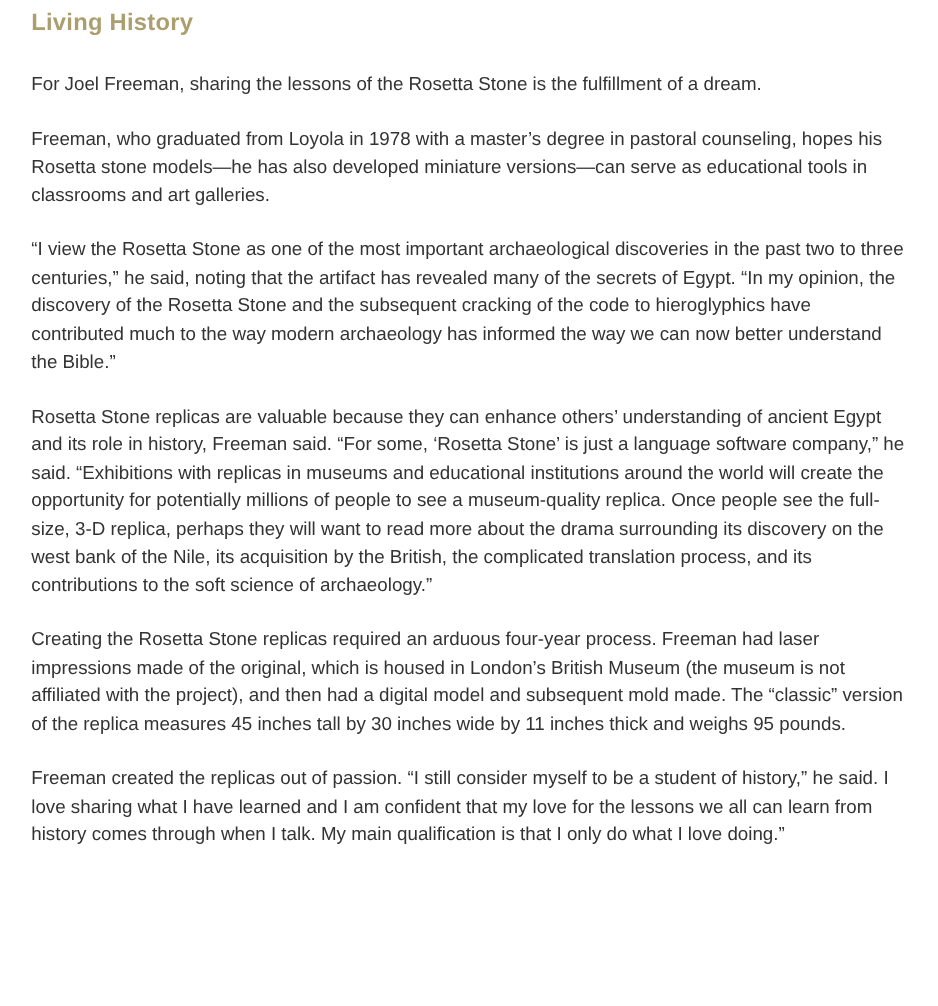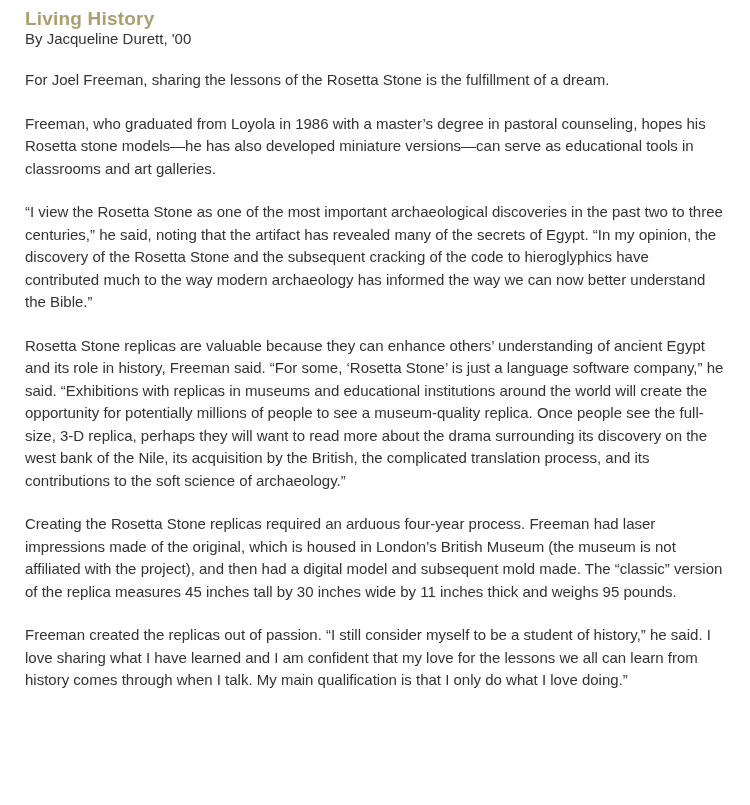--- a/index.html
+++ b/index.html
@@ -10,43 +10,43 @@
   .page {
     width: 750px;
     min-height: 805px;
     background: #ffffff;
     padding: 8px 25px 20px 25px;
   }
   .page-title {
     font-size: 19px;
     font-weight: bold;
     letter-spacing: 0.2px;
+    margin-bottom: 27px;
   }
   .byline {
     font-size: 15px;
     color: #333333;
     margin-bottom: 22px;
   }
   .article p {
     font-size: 15px;
     color: #333333;
     line-height: 22.5px;
     margin-bottom: 21px;
     max-width: 700px;
   }
 </style>
 </head>
 <body>
 
 <div class="page">
   <h1 class="page-title" style="color: rgb(171, 159, 112);">Living History</h1>
 
-  <div class="byline">By Jacqueline Durett, '00</div>
 
   <div class="article">
     <p>For Joel Freeman, sharing the lessons of the Rosetta Stone is the fulfillment of a dream.</p>
-    <p>Freeman, who graduated from Loyola in 1986 with a master’s degree in pastoral counseling, hopes his Rosetta stone models—he has also developed miniature versions—can serve as educational tools in classrooms and art galleries.</p>
+    <p>Freeman, who graduated from Loyola in 1978 with a master’s degree in pastoral counseling, hopes his Rosetta stone models—he has also developed miniature versions—can serve as educational tools in classrooms and art galleries.</p>
     <p>“I view the Rosetta Stone as one of the most important archaeological discoveries in the past two to three centuries,” he said, noting that the artifact has revealed many of the secrets of Egypt. “In my opinion, the discovery of the Rosetta Stone and the subsequent cracking of the code to hieroglyphics have contributed much to the way modern archaeology has informed the way we can now better understand the Bible.”</p>
     <p>Rosetta Stone replicas are valuable because they can enhance others’ understanding of ancient Egypt and its role in history, Freeman said. “For some, ‘Rosetta Stone’ is just a language software company,” he said. “Exhibitions with replicas in museums and educational institutions around the world will create the opportunity for potentially millions of people to see a museum-quality replica. Once people see the full-size, 3-D replica, perhaps they will want to read more about the drama surrounding its discovery on the west bank of the Nile, its acquisition by the British, the complicated translation process, and its contributions to the soft science of archaeology.”</p>
     <p>Creating the Rosetta Stone replicas required an arduous four-year process. Freeman had laser impressions made of the original, which is housed in London’s British Museum (the museum is not affiliated with the project), and then had a digital model and subsequent mold made. The “classic” version of the replica measures 45 inches tall by 30 inches wide by 11 inches thick and weighs 95 pounds.</p>
     <p>Freeman created the replicas out of passion. “I still consider myself to be a student of history,” he said. I love sharing what I have learned and I am confident that my love for the lessons we all can learn from history comes through when I talk. My main qualification is that I only do what I love doing.”</p>
   </div>
 </div>
 
 </body></html>

